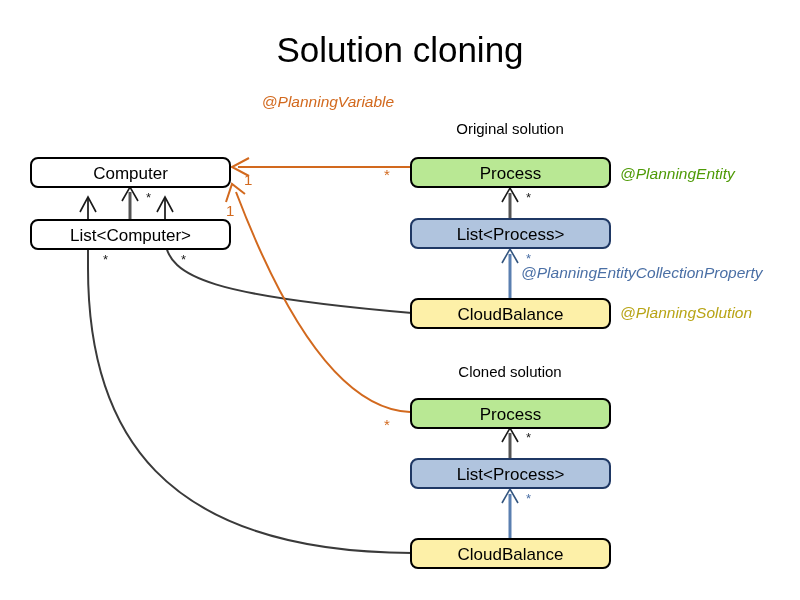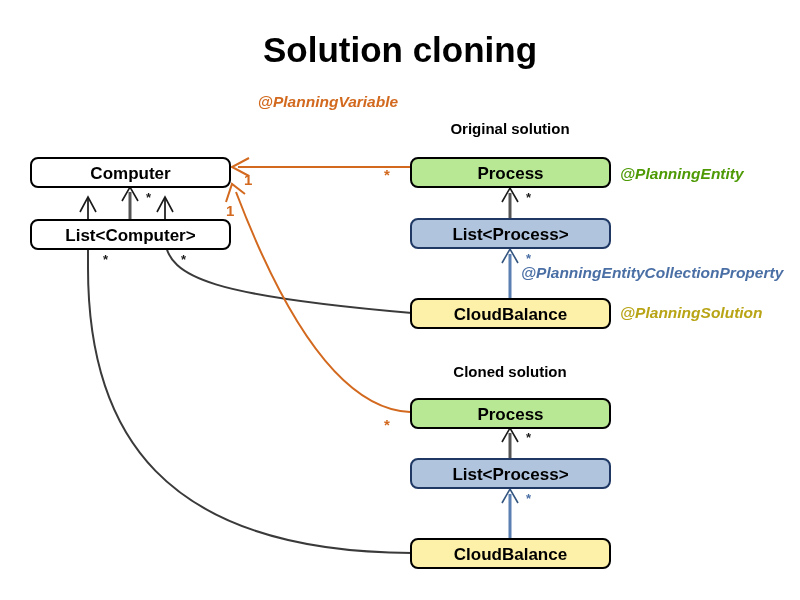--- a/index.html
+++ b/index.html
@@ -10,21 +10,20 @@
   body {
     width: 800px;
     height: 600px;
     font-family: "Liberation Sans", sans-serif;
     overflow: hidden;
   }
   #diagram {
     position: relative;
     width: 800px;
     height: 600px;
-    font-weight: bold;
   }
   svg#canvas {
     position: absolute;
     top: 0;
     left: 0;
     width: 800px;
     height: 600px;
   }
   .title-text {
     font-family: "Liberation Sans", sans-serif;

